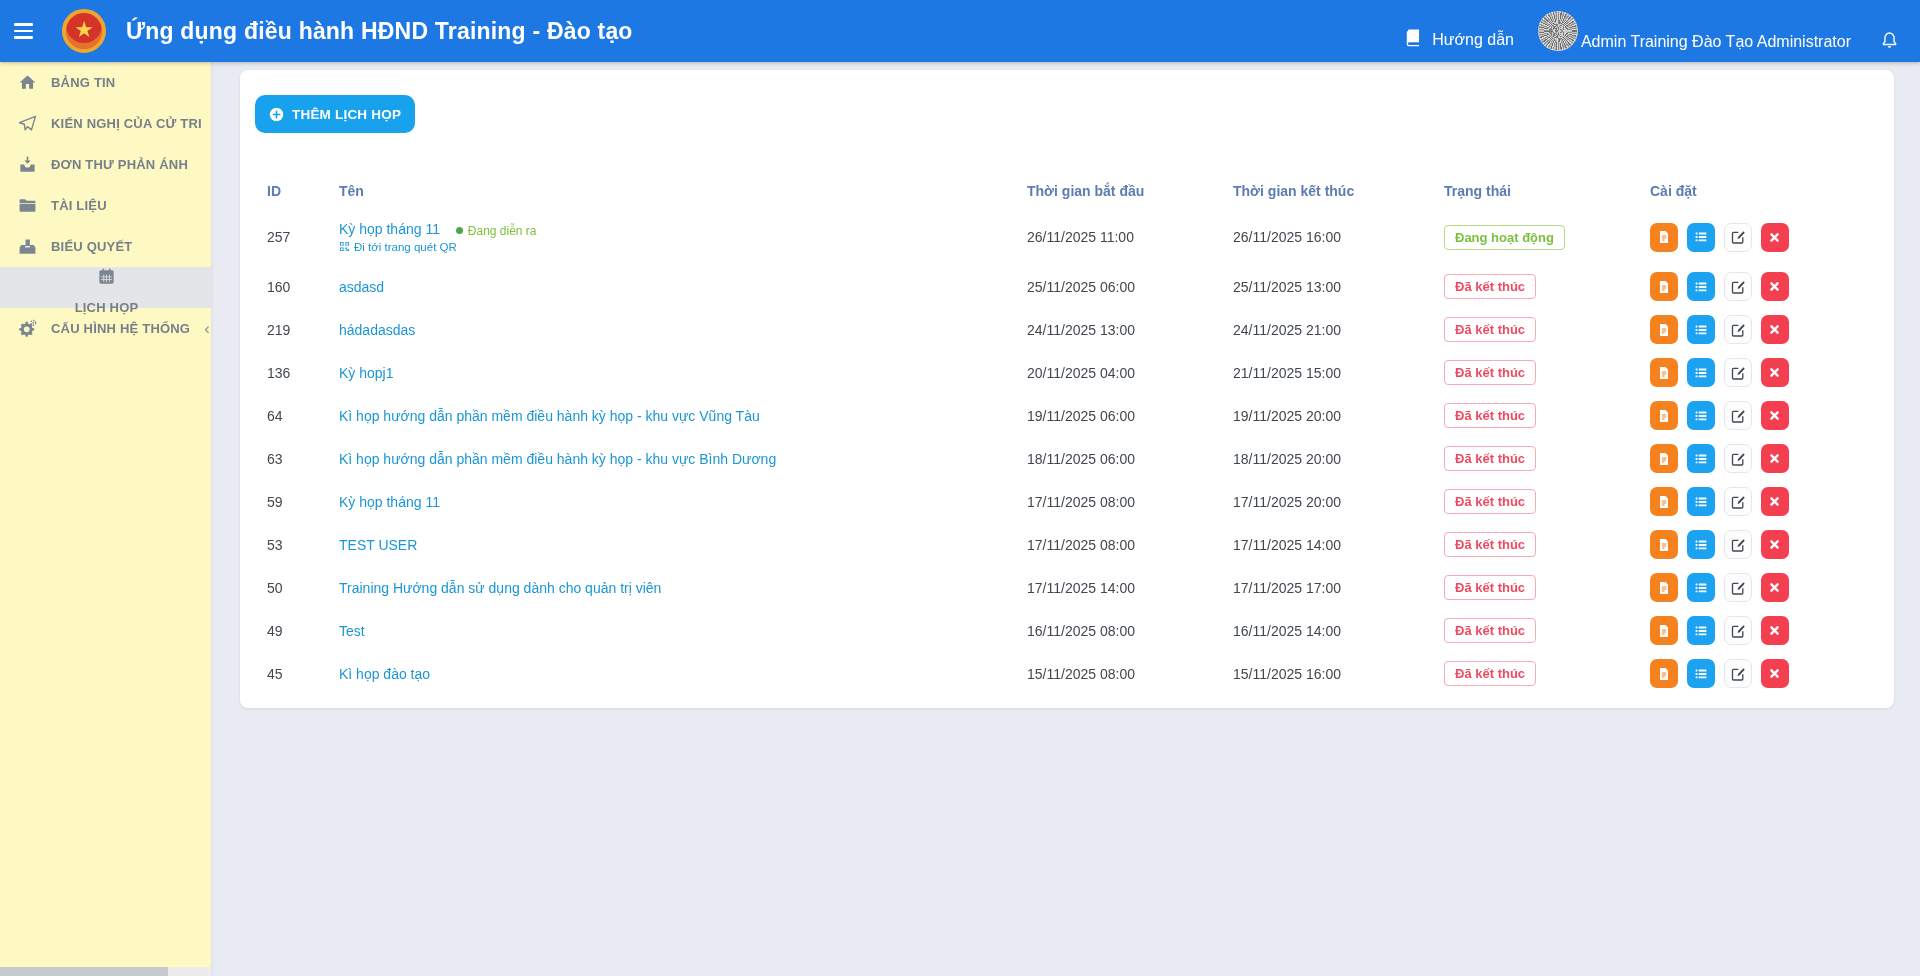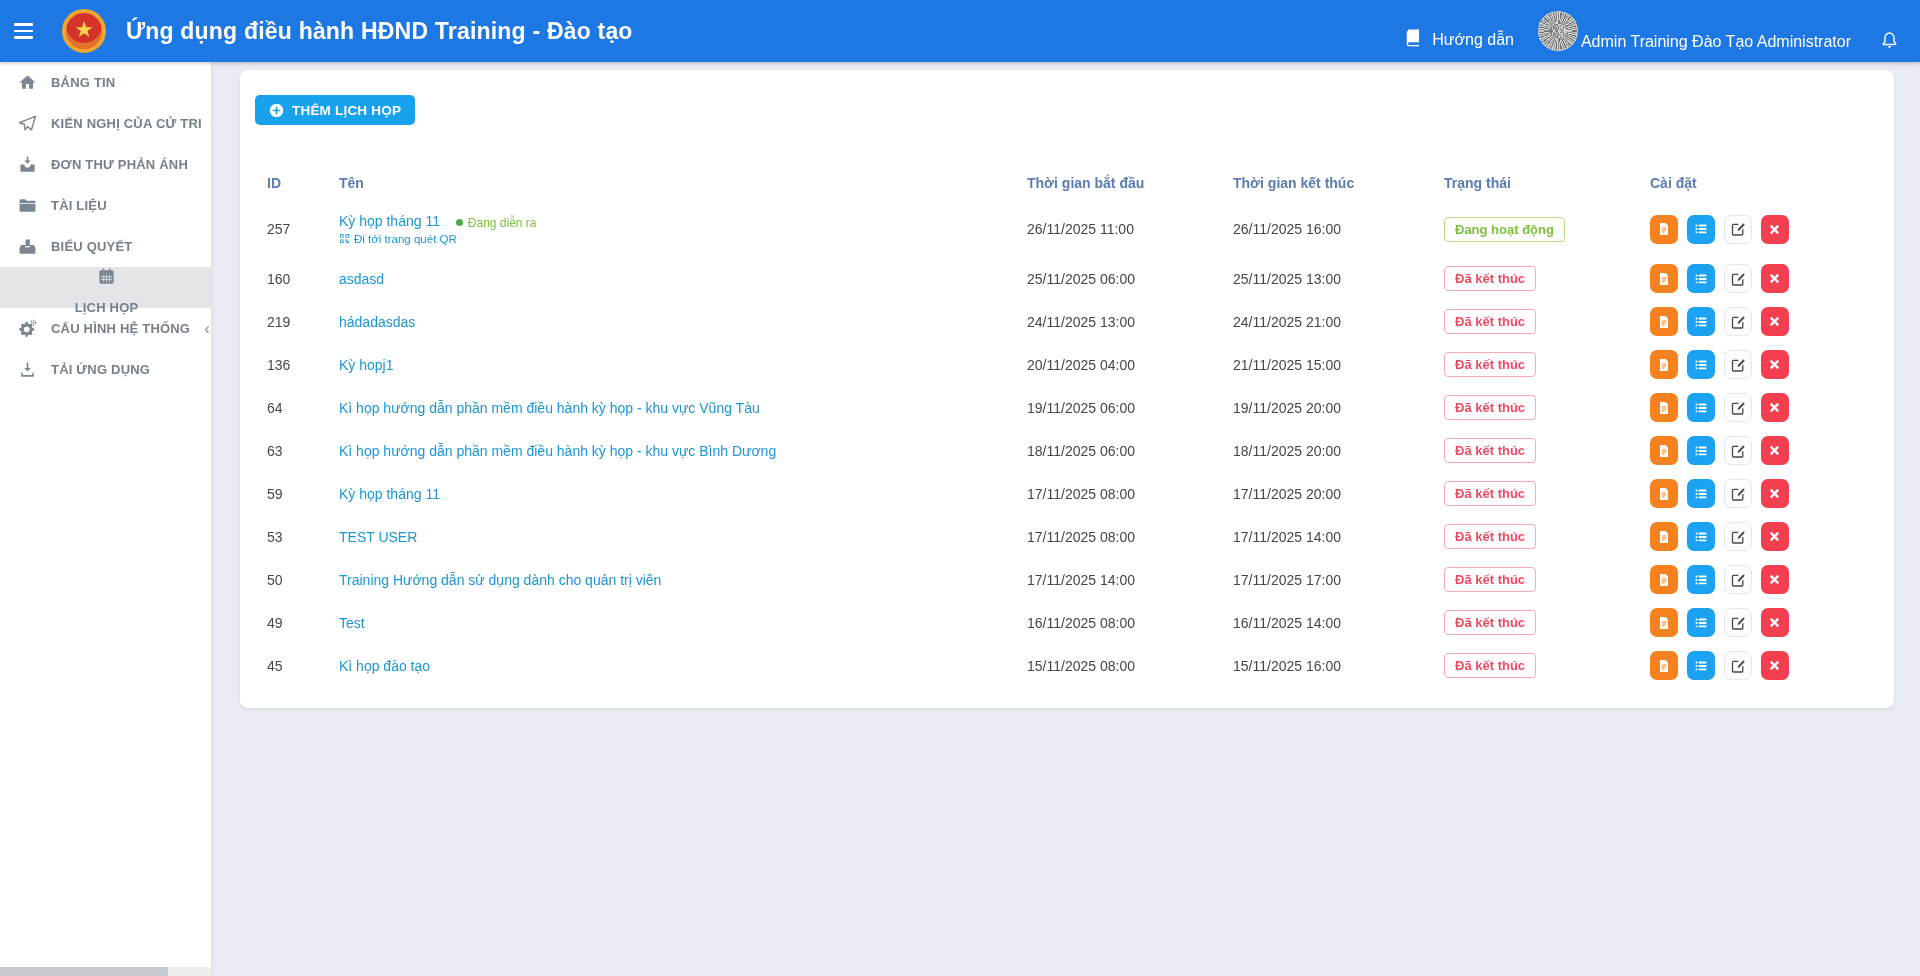--- a/index.html
+++ b/index.html
@@ -19,36 +19,36 @@
   .app-title { margin-left:20px; font-size:23px; font-weight:bold; letter-spacing:.2px; white-space:nowrap; }
   .header-right { margin-left:auto; display:flex; align-items:flex-end; padding-right:20px; }
   .guide { display:flex; align-items:center; gap:9px; font-size:16px; cursor:pointer; }
   .avatar { width:40px; height:40px; border-radius:50%; margin-left:24px; cursor:pointer;
             background:repeating-conic-gradient(#8f8f8f 0 4deg,#d8d8d8 4deg 8deg,#6f6f6f 8deg 12deg,#c3c3c3 12deg 16deg);
             border:1px solid rgba(255,255,255,.4); }
   .user-name { font-size:16px; margin-left:3px; white-space:nowrap; cursor:pointer; }
   .bell { margin-left:28px; cursor:pointer; display:flex; }
 
   
-  .sidebar { position:fixed; top:62px; left:0; width:211px; height:914px; background:#ffffff; z-index:10;
+  .sidebar { position:fixed; top:62px; left:0; width:211px; height:914px; background:#fef9c3; z-index:10;
              box-shadow:1px 0 3px rgba(0,0,0,.06); }
   .side-item { display:flex; align-items:center; height:41px; padding:0 16px 0 18px; gap:14px;
                color:#75808a; font-size:13px; font-weight:700; letter-spacing:.2px; cursor:pointer; white-space:nowrap; }
   .side-item svg { flex:0 0 auto; color:#7c8690; }
   .side-item.active { background:#e3e5e9;flex-direction:column; }
   .side-chevron { margin-left:auto; color:#8a9097; font-size:17px; font-weight:400; line-height:1; }
   .side-scrollbar { position:absolute; bottom:0; left:0; width:211px; height:9px; background:#ececec; }
   .side-scrollbar .thumb { position:absolute; top:0; left:0; width:168px; height:9px; background:#c6cacf; }
 
   
   .main { position:absolute; top:62px; left:211px; width:1709px; }
   .card { margin:8px 26px 0 29px; height:638px; background:#fff; border-radius:8px;
           box-shadow:0 1px 3px rgba(40,50,70,.10); padding:25px 15px 16px; }
-  .add-btn { display:inline-flex; align-items:center; gap:8px; height:30px; padding:0 14px;
-             background:#18a2ed; color:#fff; border:none; border-radius:5px; font-family:inherit;
+  .add-btn { display:inline-flex; align-items:center; gap:8px; height:38px; padding:0 14px;
+             background:#18a2ed; color:#fff; border:none; border-radius:10px; font-family:inherit;
              font-size:13.5px; font-weight:bold; letter-spacing:.2px; cursor:pointer; }
 
   
   table { width:1624px; margin-top:40px; border-collapse:collapse; table-layout:fixed; }
   col.c-id{width:72px} col.c-name{width:688px} col.c-start{width:206px}
   col.c-end{width:211px} col.c-status{width:206px} col.c-set{width:241px}
   th { text-align:left; color:#5c7cb4; font-size:14px; font-weight:700; padding:8px 12px; height:36px; }
   td { padding:0 12px; font-size:14px; color:#40474e; vertical-align:middle; }
   tr.row { height:43px; }
   tr.row.tall { height:56px; }
@@ -154,27 +154,20 @@
   </div>
   <div class="side-item">
     <svg viewBox="0 0 24 24" width="19" height="19">
         <path fill="currentColor" fill-rule="evenodd" d="M9.6 22.5l-.4-2.3a5.8 5.8 0 0 1-1.6-.7l-2.2 1-1.9-1.9 1-2.2a5.8 5.8 0 0 1-.7-1.6l-2.3-.4v-2.7l2.3-.4a5.8 5.8 0 0 1 .7-1.6l-1-2.2 1.9-1.9 2.2 1a5.8 5.8 0 0 1 1.6-.7l.4-2.3h2.7l.4 2.3a5.8 5.8 0 0 1 1.6.7l2.2-1 1.9 1.9-1 2.2c.3.5.5 1 .7 1.6l2.3.4v2.7l-2.3.4a5.8 5.8 0 0 1-.7 1.6l1 2.2-1.9 1.9-2.2-1a5.8 5.8 0 0 1-1.6.7l-.4 2.3zM11 16.7a3.6 3.6 0 1 0 0-7.2 3.6 3.6 0 0 0 0 7.2z"></path>
         <circle cx="19.3" cy="4.7" r="3" fill="none" stroke="currentColor" stroke-width="1.6" stroke-dasharray="1.6 1.5"></circle>
         <circle cx="19.3" cy="4.7" r="1.1" fill="currentColor"></circle>
       </svg>
     <span>CẤU HÌNH HỆ THỐNG</span>
     <span class="side-chevron">‹</span>
   </div>
-  <div class="side-item">
-    <svg viewBox="0 0 24 24" width="19" height="19">
-        <path fill="currentColor" d="M11 3h2v7h3.2L12 14.4 7.8 10H11z"></path>
-        <path fill="currentColor" d="M4 16h2v3h12v-3h2v5H4z"></path>
-      </svg>
-    <span>TẢI ỨNG DỤNG</span>
-  </div>
   <div class="side-scrollbar">
       <div class="thumb"></div>
     </div>
 </div>
 
 <div class="main">
   <div class="card">
     <button class="add-btn">
       <span style="display:flex">
         <svg viewBox="0 0 16 16" width="15" height="15">

